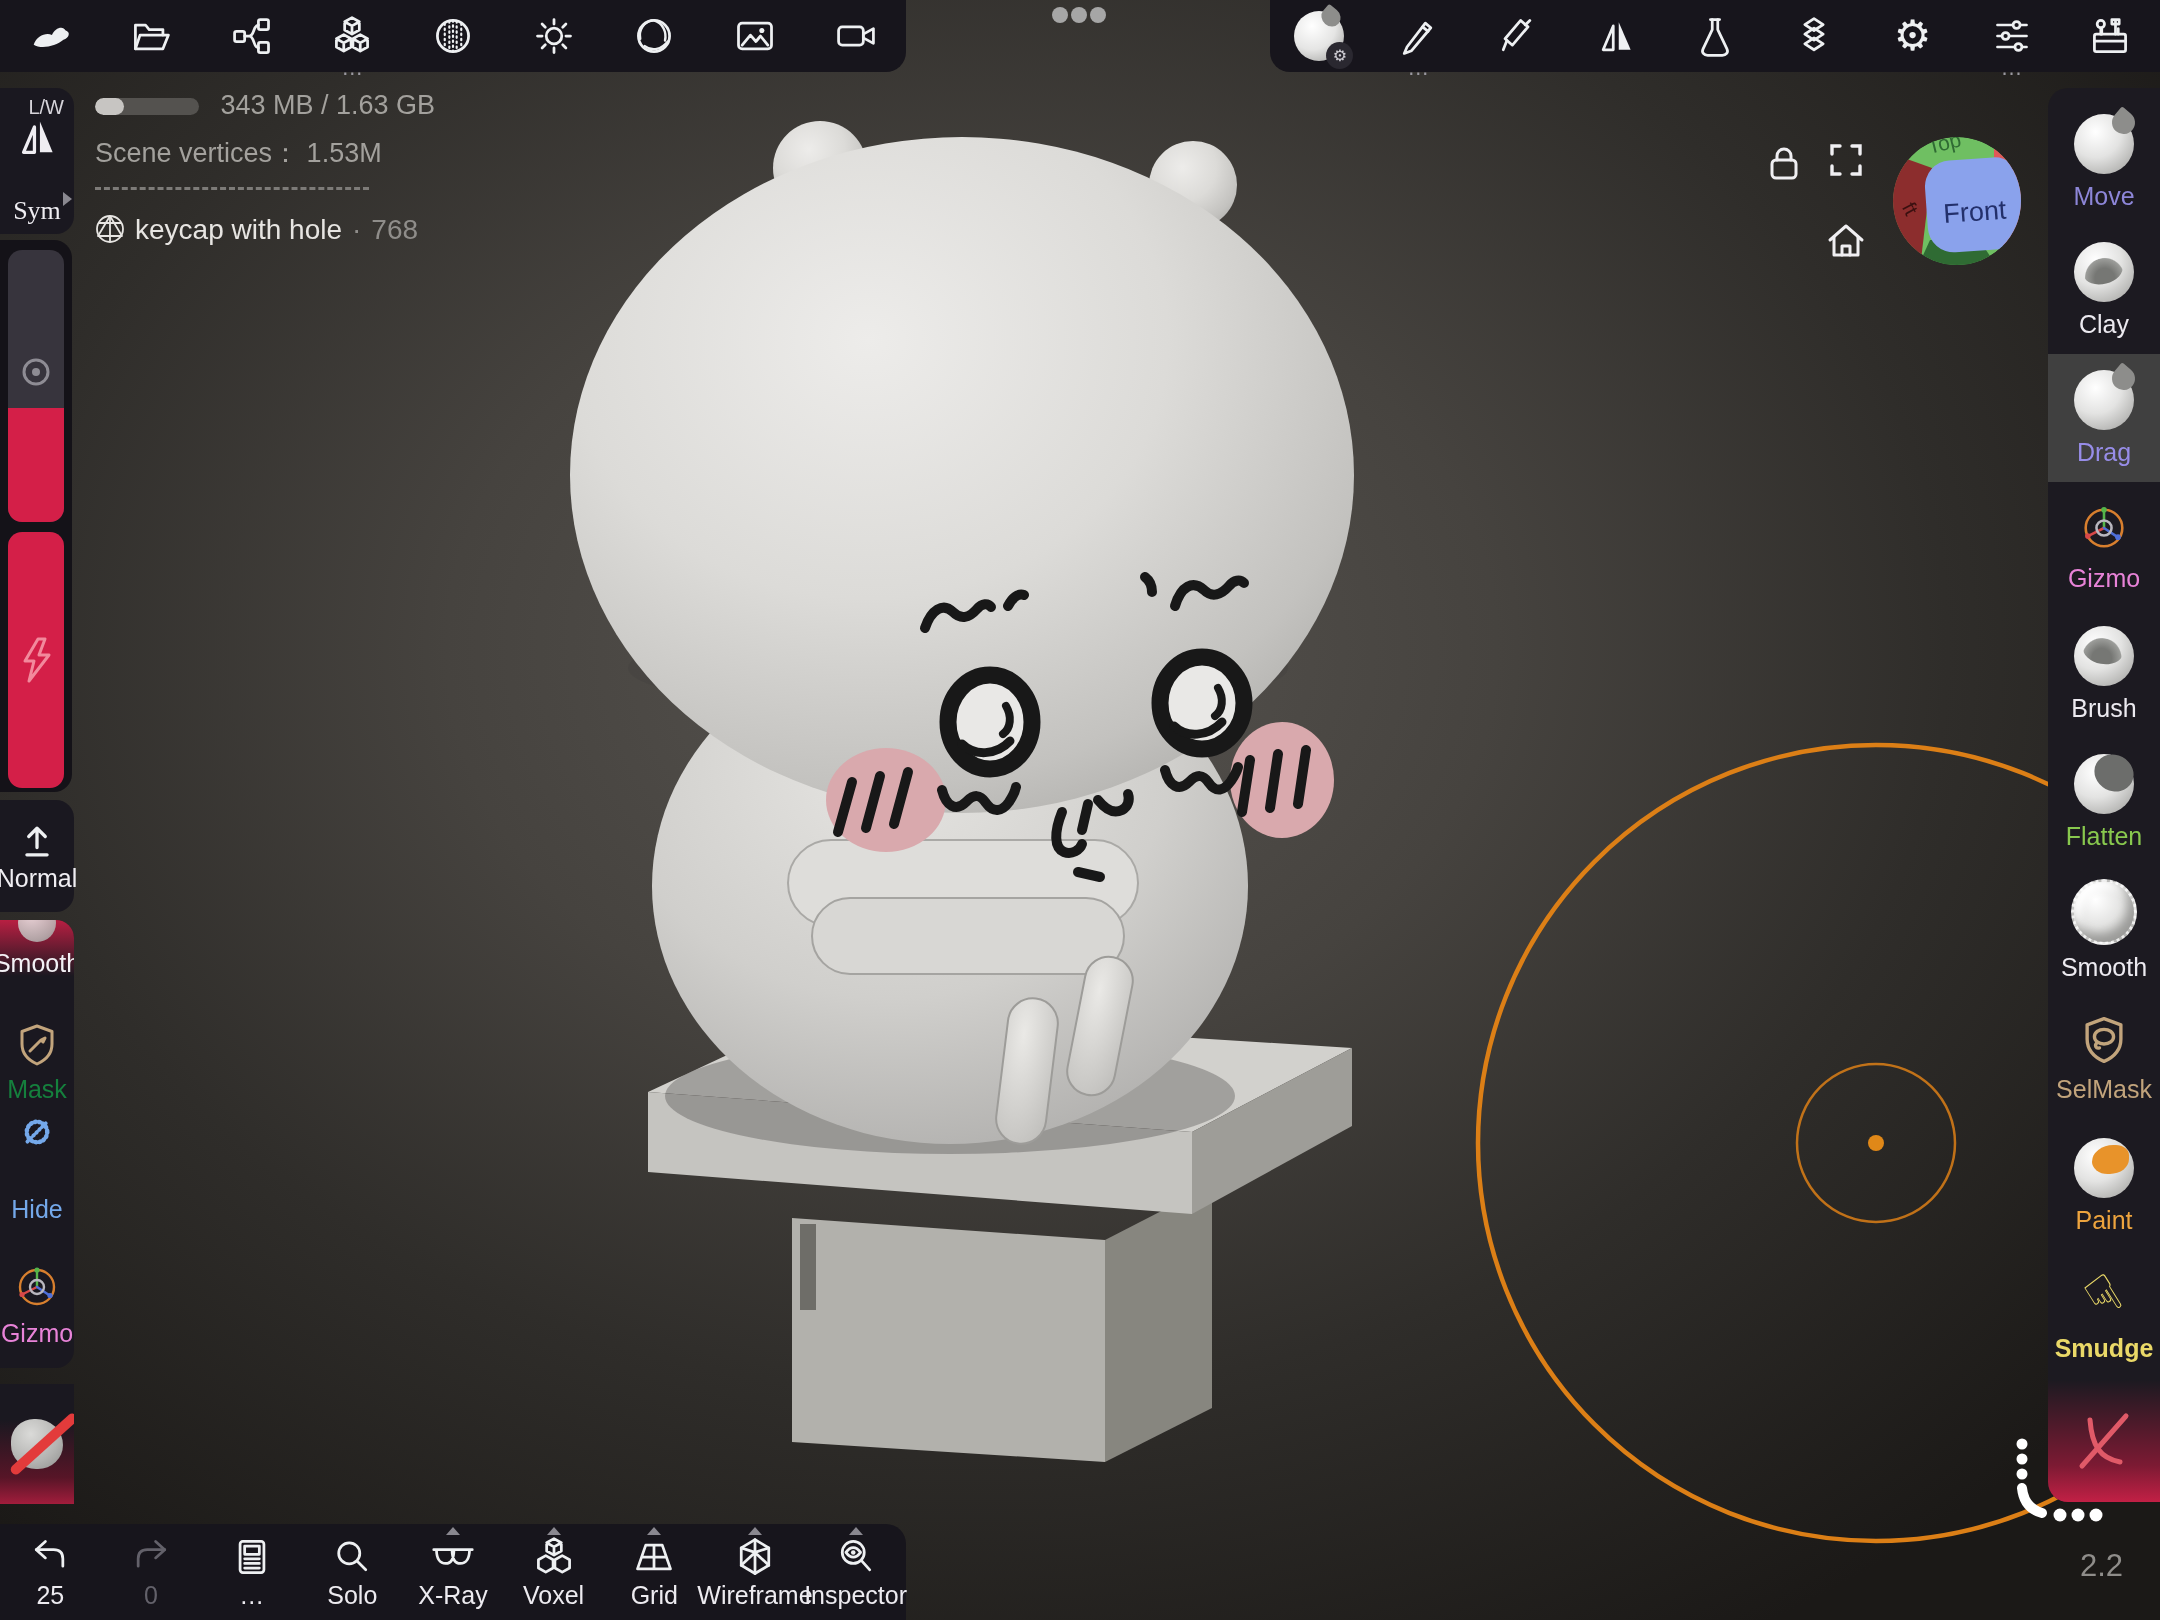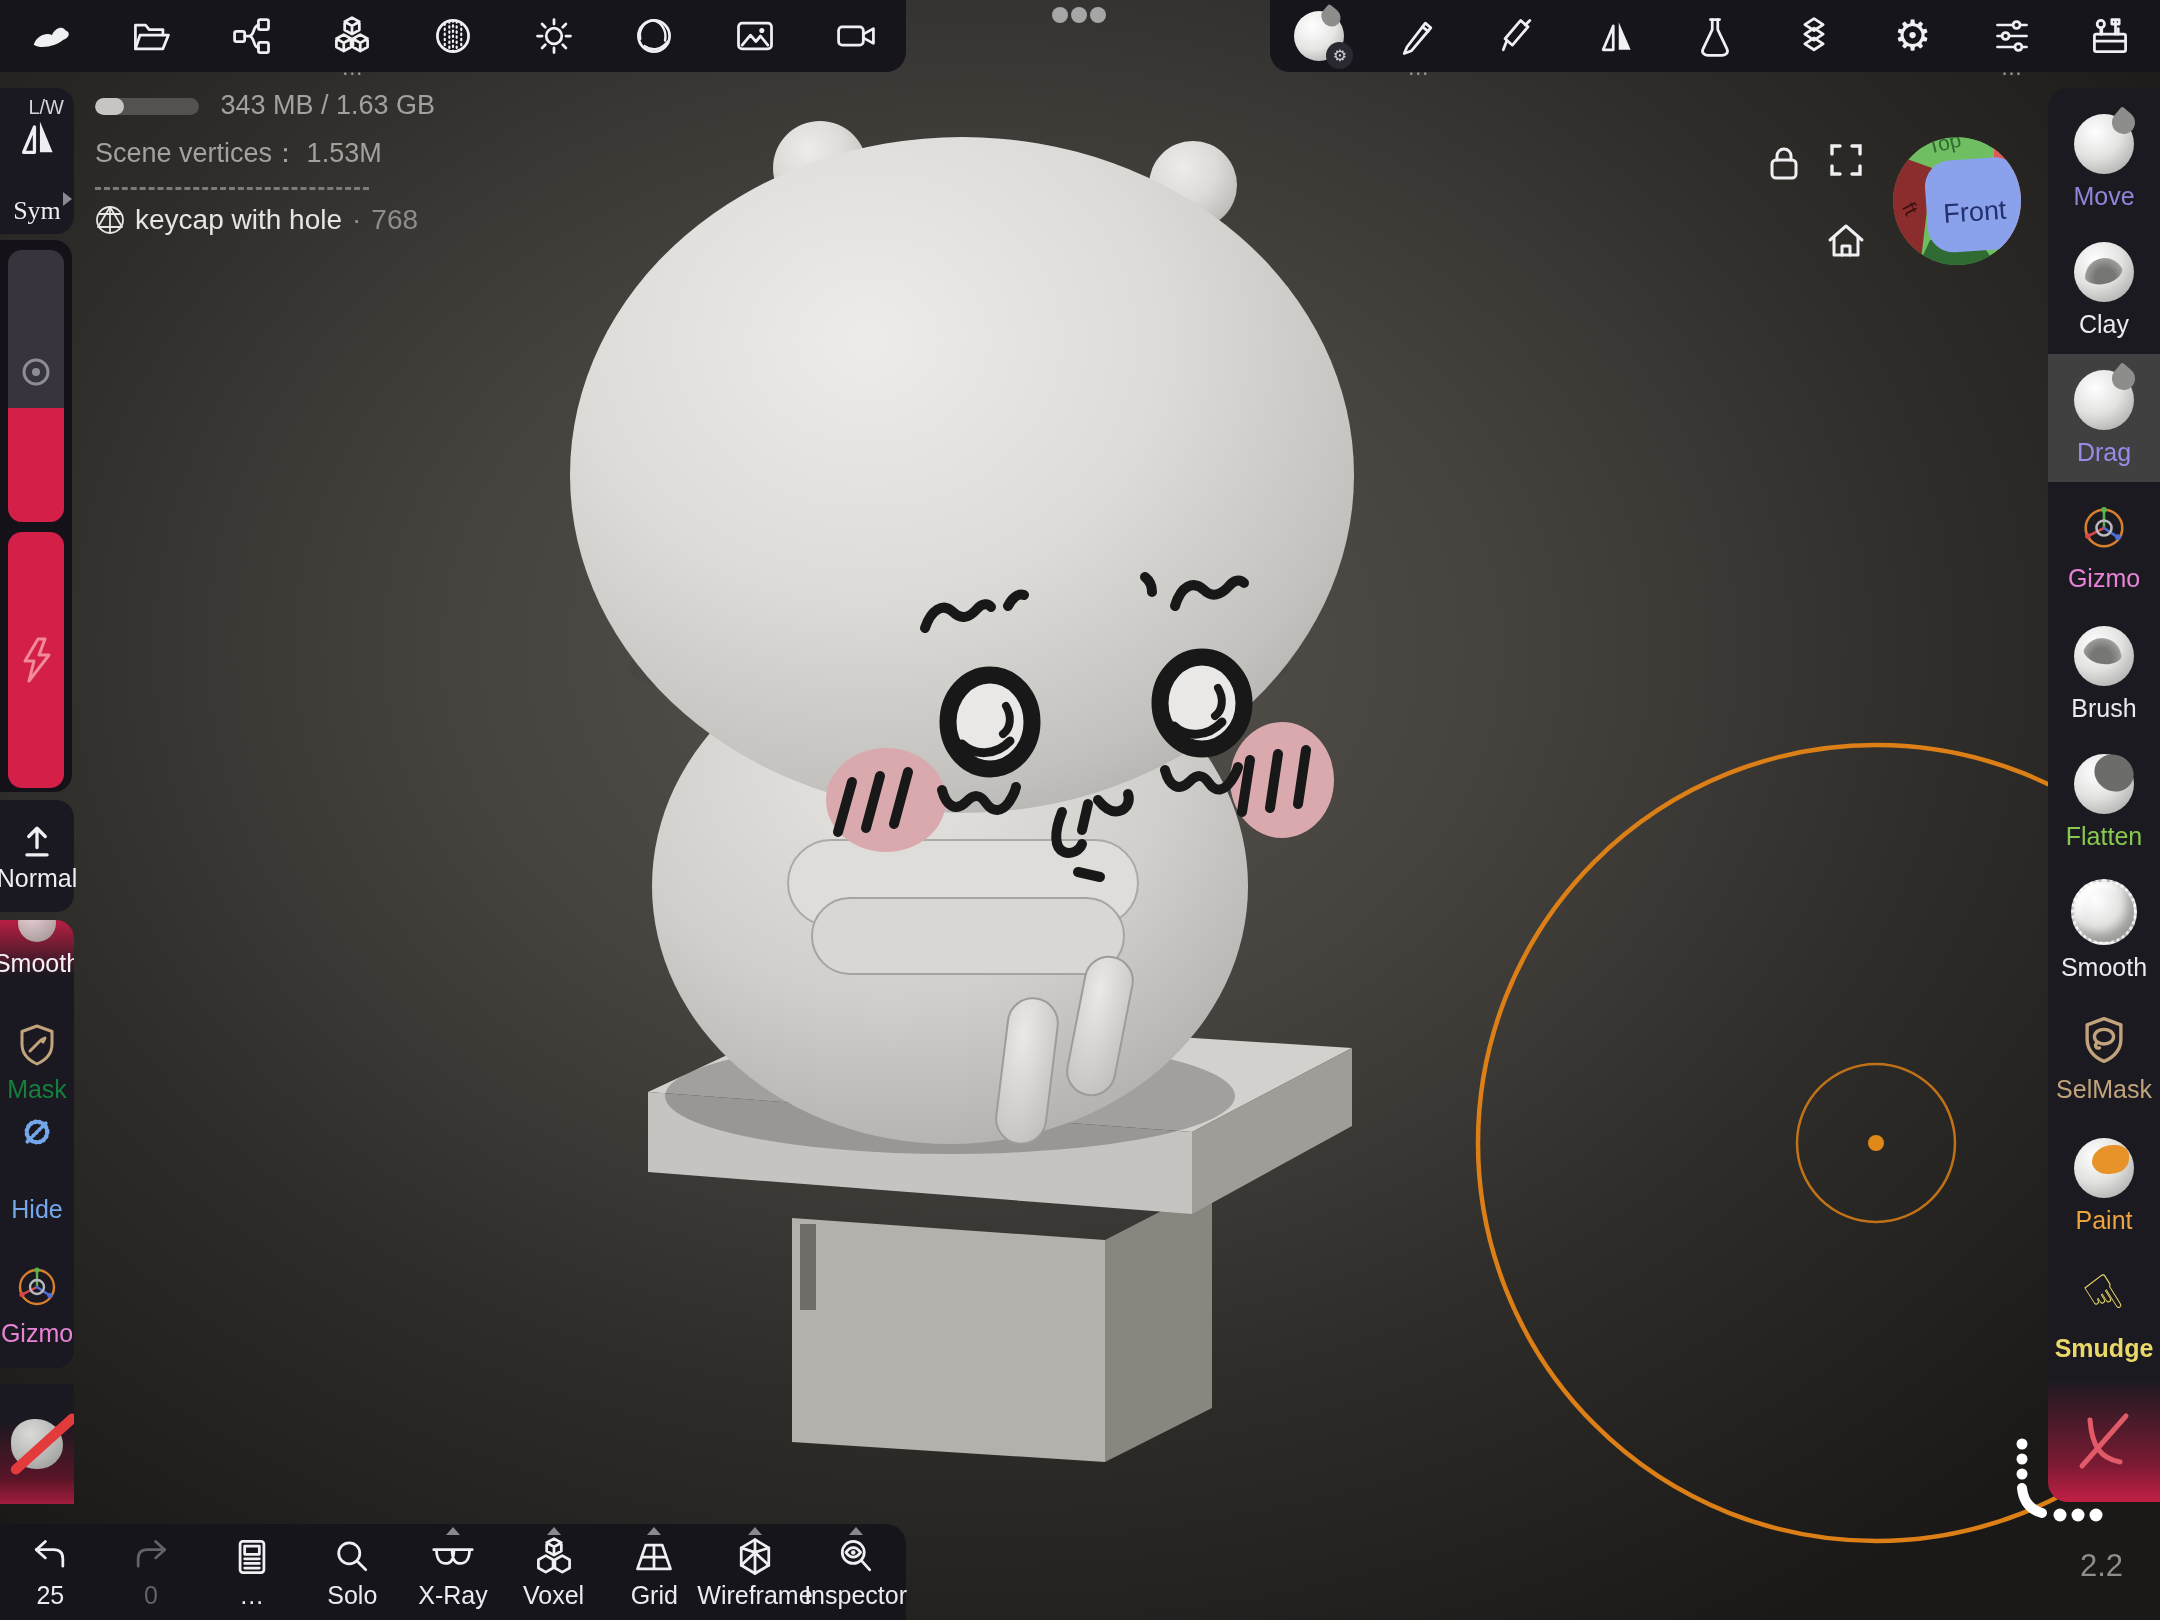--- a/index.html
+++ b/index.html
@@ -24,21 +24,21 @@
     border-left:7px solid transparent;border-right:7px solid transparent;border-bottom:8px solid #8a8890;}
   
   #mtdots{left:1052px;top:7px;display:flex;gap:3px;}
   #mtdots i{width:16px;height:16px;border-radius:50%;background:#a6a6a6;}
   
   #status{left:95px;top:90px;color:#a3a19d;font-size:27px;}
   #membar{width:104px;height:17px;border-radius:9px;background:#54524f;overflow:hidden;display:inline-block;vertical-align:middle;margin-right:14px;}
   #membar i{display:block;height:100%;background:#c7c5c2;border-radius:9px;}
   #status .row2{margin-top:14px;}
   #dashsep{width:274px;border-top:3px dashed #7d7b78;margin-top:16px;}
-  #meshrow{margin-top:14px;display:flex;align-items:center;gap:10px;color:#e7e5e2;font-size:28px;}
+  #meshrow{margin-top:24px;display:flex;gap:10px;color:#e7e5e2;font-size:28px;}
   #meshrow .dim{color:#8f8d8a;}
   
   .lpanel{background:#1a1820;border-radius:0 18px 18px 0;}
   #sym{left:0;top:88px;width:74px;height:146px;color:#efedf2;}
   #sym .badge{position:absolute;top:8px;right:10px;font-size:20px;color:#d6d4da;}
   #sym .arr{position:absolute;top:104px;right:2px;width:0;height:0;border-top:7px solid transparent;border-bottom:7px solid transparent;border-left:9px solid #8a8890;}
   #sym .lbl{position:absolute;bottom:8px;width:100%;text-align:center;font-size:26px;font-family:Liberation Serif, serif;}
   #sliders{left:0;top:240px;width:72px;height:552px;background:#141218;border-radius:0 18px 18px 0;}
   .vslider{position:absolute;left:8px;width:56px;border-radius:14px;overflow:hidden;}
   #slider-radius{top:10px;height:272px;background:#37343d;}

